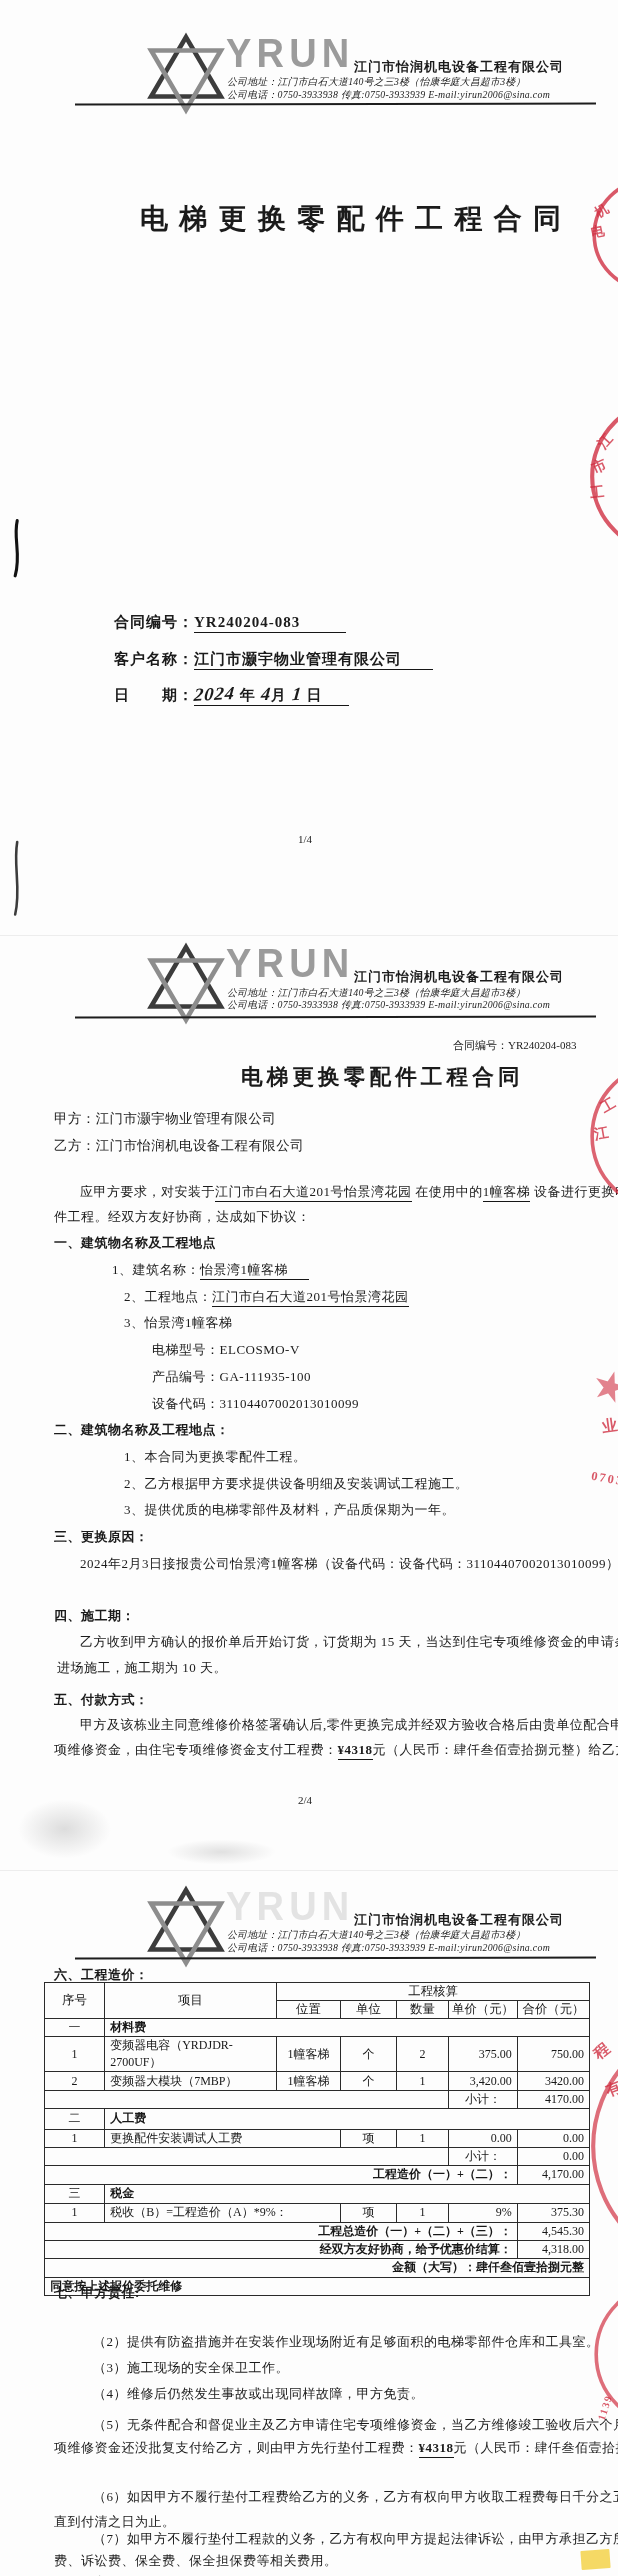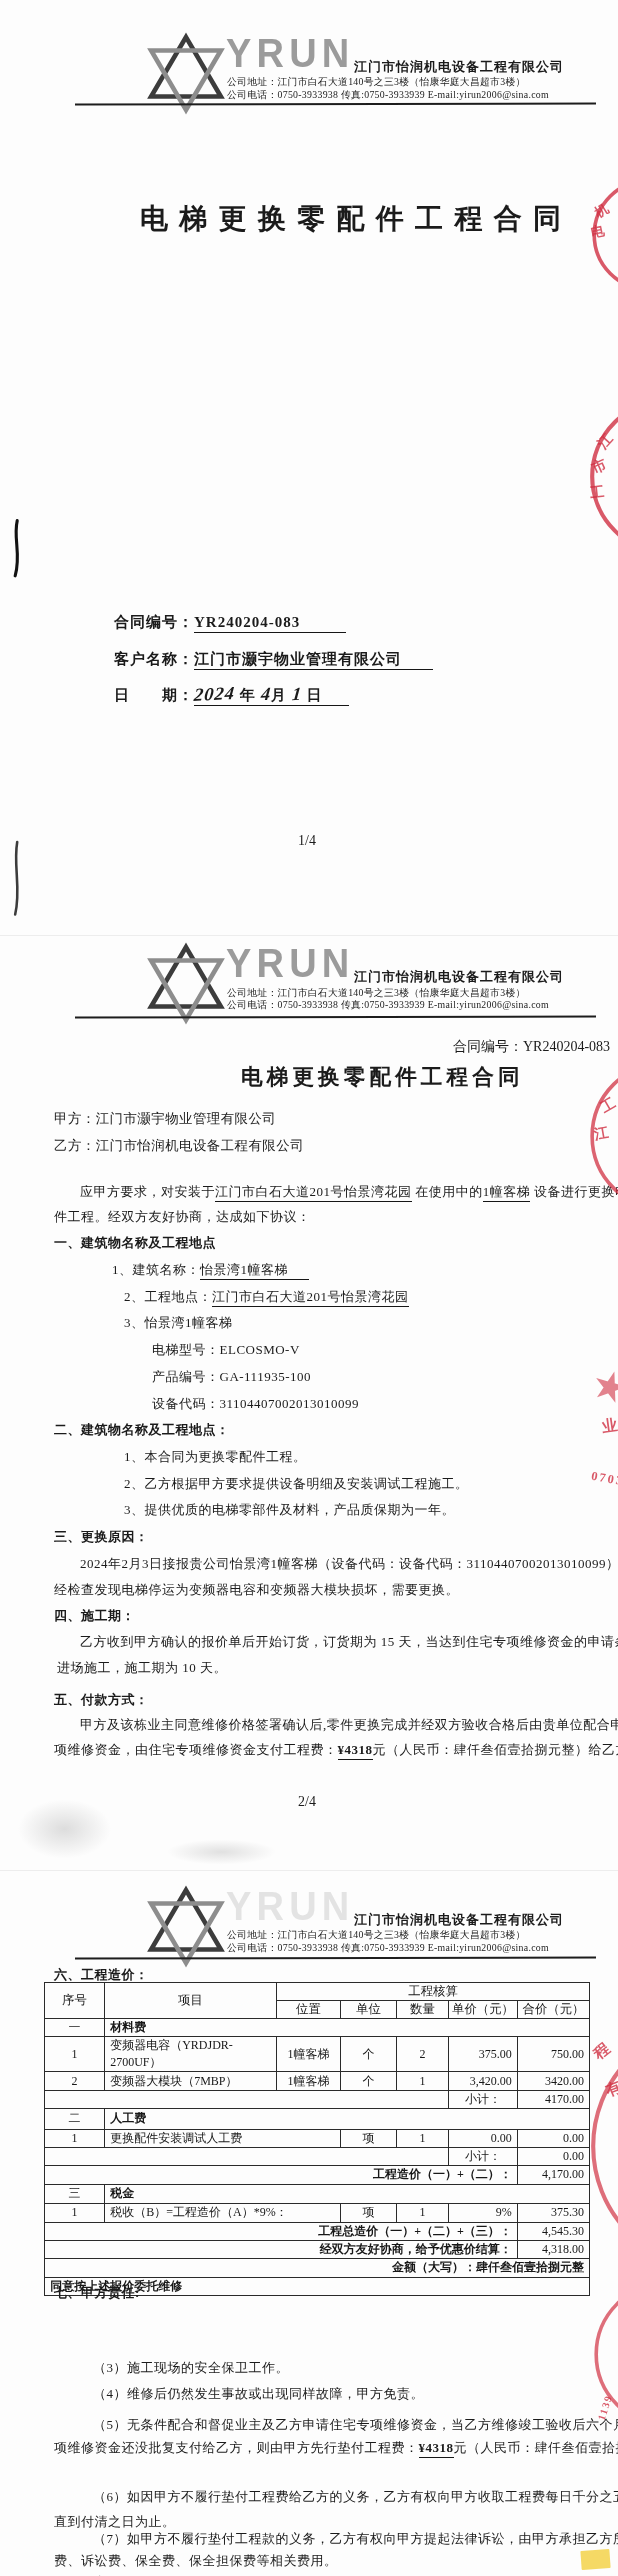--- a/index.html
+++ b/index.html
@@ -1,20 +1,20 @@
 <!DOCTYPE html>
 <html lang="zh" style="font-size:8.2px"><head>
 <meta charset="utf-8">
 <style>
   html,body{margin:0;padding:0;background:#ffffff;}
   #doc{position:relative;width:618px;height:3742px;background:#fdfdfd;overflow:hidden;
        font-family:"Liberation Serif","DejaVu Serif",serif;color:#181818;}
   .t{position:absolute;white-space:nowrap;color:#1b1b1b;}
-  .f19{font-size:9.8px;letter-spacing:0.3px;}
-  .f24{font-size:14px;}
+  .f19{font-size:9.8px;letter-spacing:0.3px;font-style:italic;}
+  .f24{font-size:11px;}
   .f25{font-size:13px;letter-spacing:0.5px;}
   .f26{font-size:13.4px;letter-spacing:0.5px;}
   .f29{font-size:15px;letter-spacing:1px;}
   .b{font-weight:bold;}
   .u2{border-bottom:1px solid #161616;padding-bottom:1.5px;}
   .brand{font-family:"Liberation Sans","DejaVu Sans",sans-serif;font-weight:bold;color:#9b9b9b;
          font-size:38px;letter-spacing:5.2px;transform:scaleY(1.05);}
   .brand.faded{color:#e3e3e3;}
   .cname{font-size:13px;font-weight:bold;letter-spacing:1px;}
   .hr{position:absolute;left:75px;width:521px;height:1.5px;background:#1d1d1d;transform:rotate(-.12deg);}
@@ -142,21 +142,20 @@
   <div class="t f25" style="left:152px;top:1368px">产品编号：GA-111935-100</div>
   <div class="t f25" style="left:152px;top:1395px">设备代码：31104407002013010099</div>
 
   <div class="t f25 b" style="left:54px;top:1421px">二、建筑物名称及工程地点：</div>
   <div class="t f25" style="left:124px;top:1448px">1、本合同为更换零配件工程。</div>
   <div class="t f25" style="left:124px;top:1475px">2、乙方根据甲方要求提供设备明细及安装调试工程施工。</div>
   <div class="t f25" style="left:124px;top:1501px">3、提供优质的电梯零部件及材料，产品质保期为一年。</div>
 
   <div class="t f25 b" style="left:54px;top:1528px">三、更换原因：</div>
   <div class="t f25" style="left:80px;top:1555px">2024年2月3日接报贵公司怡景湾1幢客梯（设备代码：设备代码：31104407002013010099）故障，</div>
-  <div class="t f25" style="left:54px;top:1581px">经检查发现电梯停运为变频器电容和变频器大模块损坏，需要更换。</div>
 
   <div class="t f25 b" style="left:54px;top:1607px">四、施工期：</div>
   <div class="t f25" style="left:80px;top:1633px">乙方收到甲方确认的报价单后开始订货，订货期为 15 天，当达到住宅专项维修资金的申请条件后开始</div>
   <div class="t f25" style="left:57px;top:1659px">进场施工，施工期为 10 天。</div>
 
   <div class="t f25 b" style="left:54px;top:1691px">五、付款方式：</div>
   <div class="t f25" style="left:80px;top:1716px">甲方及该栋业主同意维修价格签署确认后,零件更换完成并经双方验收合格后由贵单位配合申请住宅专</div>
   <div class="t f25" style="left:54px;top:1741px">
     <span>项维修资金，由住宅专项维修资金支付工程费：</span><span class="u2 b">¥4318</span><span>元（人民币：肆仟叁佰壹拾捌元整）给乙方。</span>
   </div>
@@ -271,20 +270,21 @@
     <tr style="height:18.5px">
       <td colspan="7" class="r b">金额（大写）：肆仟叁佰壹拾捌元整</td>
     </tr>
     <tr style="height:18.5px">
       <td colspan="7" class="l b">同意按上述报价委托维修</td>
     </tr>
   </tbody>
     </table>
 
   <div class="t f25 b" style="left:54px;top:2284px">七、甲方责任:</div>
+  <div class="t f25" style="left:93px;top:2333px">（2）提供有防盗措施并在安装作业现场附近有足够面积的电梯零部件仓库和工具室。</div>
   <div class="t f25" style="left:93px;top:2359px">（3）施工现场的安全保卫工作。</div>
   <div class="t f25" style="left:93px;top:2385px">（4）维修后仍然发生事故或出现同样故障，甲方免责。</div>
   <div class="t f25" style="left:93px;top:2416px">（5）无条件配合和督促业主及乙方申请住宅专项维修资金，当乙方维修竣工验收后六个月内，住宅专</div>
   <div class="t f25" style="left:54px;top:2439px">
     <span>项维修资金还没批复支付给乙方，则由甲方先行垫付工程费：</span><span class="u2 b">¥4318</span><span>元（人民币：肆仟叁佰壹拾捌元</span>
   </div>
   <div class="t f25" style="left:93px;top:2488px">（6）如因甲方不履行垫付工程费给乙方的义务，乙方有权向甲方收取工程费每日千分之五计算违约金，</div>
   <div class="t f25" style="left:54px;top:2513px">直到付清之日为止。</div>
   <div class="t f25" style="left:93px;top:2530px">（7）如甲方不履行垫付工程款的义务，乙方有权向甲方提起法律诉讼，由甲方承担乙方所产生的律师</div>
   <div class="t f25" style="left:54px;top:2552px">费、诉讼费、保全费、保全担保费等相关费用。</div>

